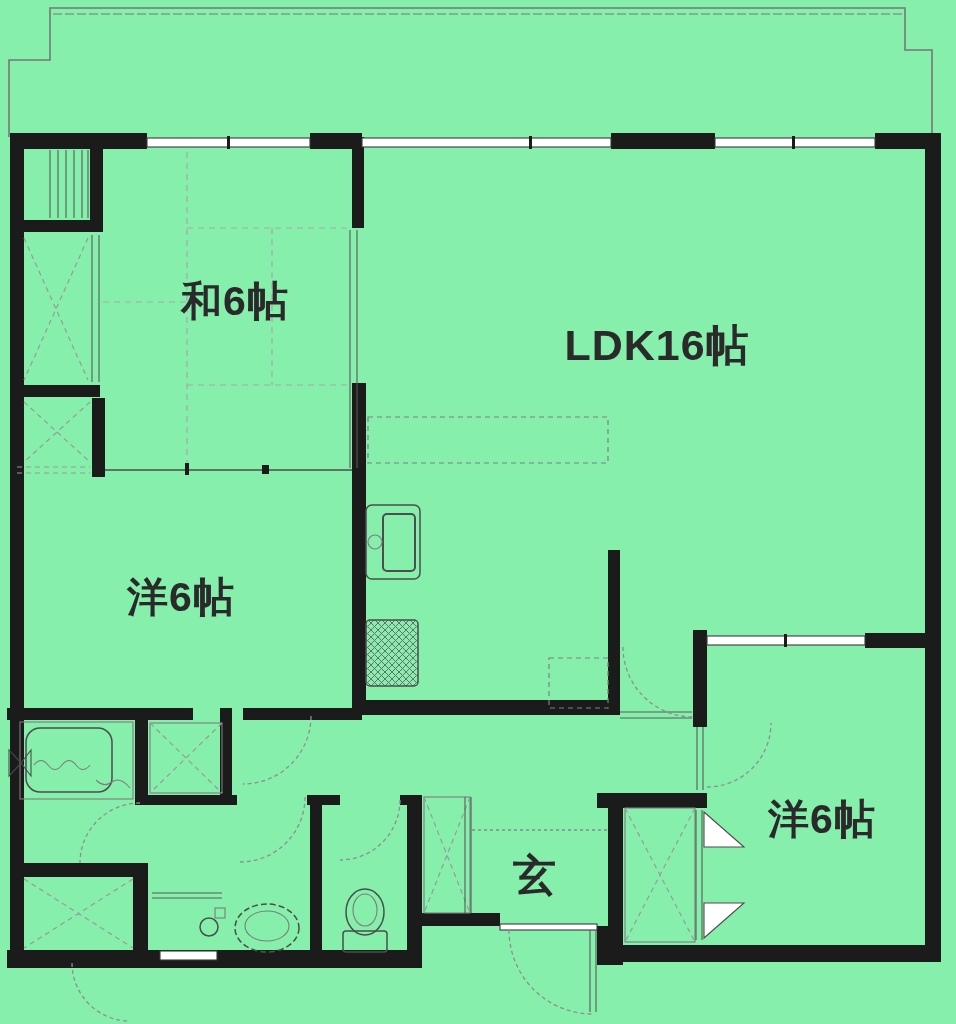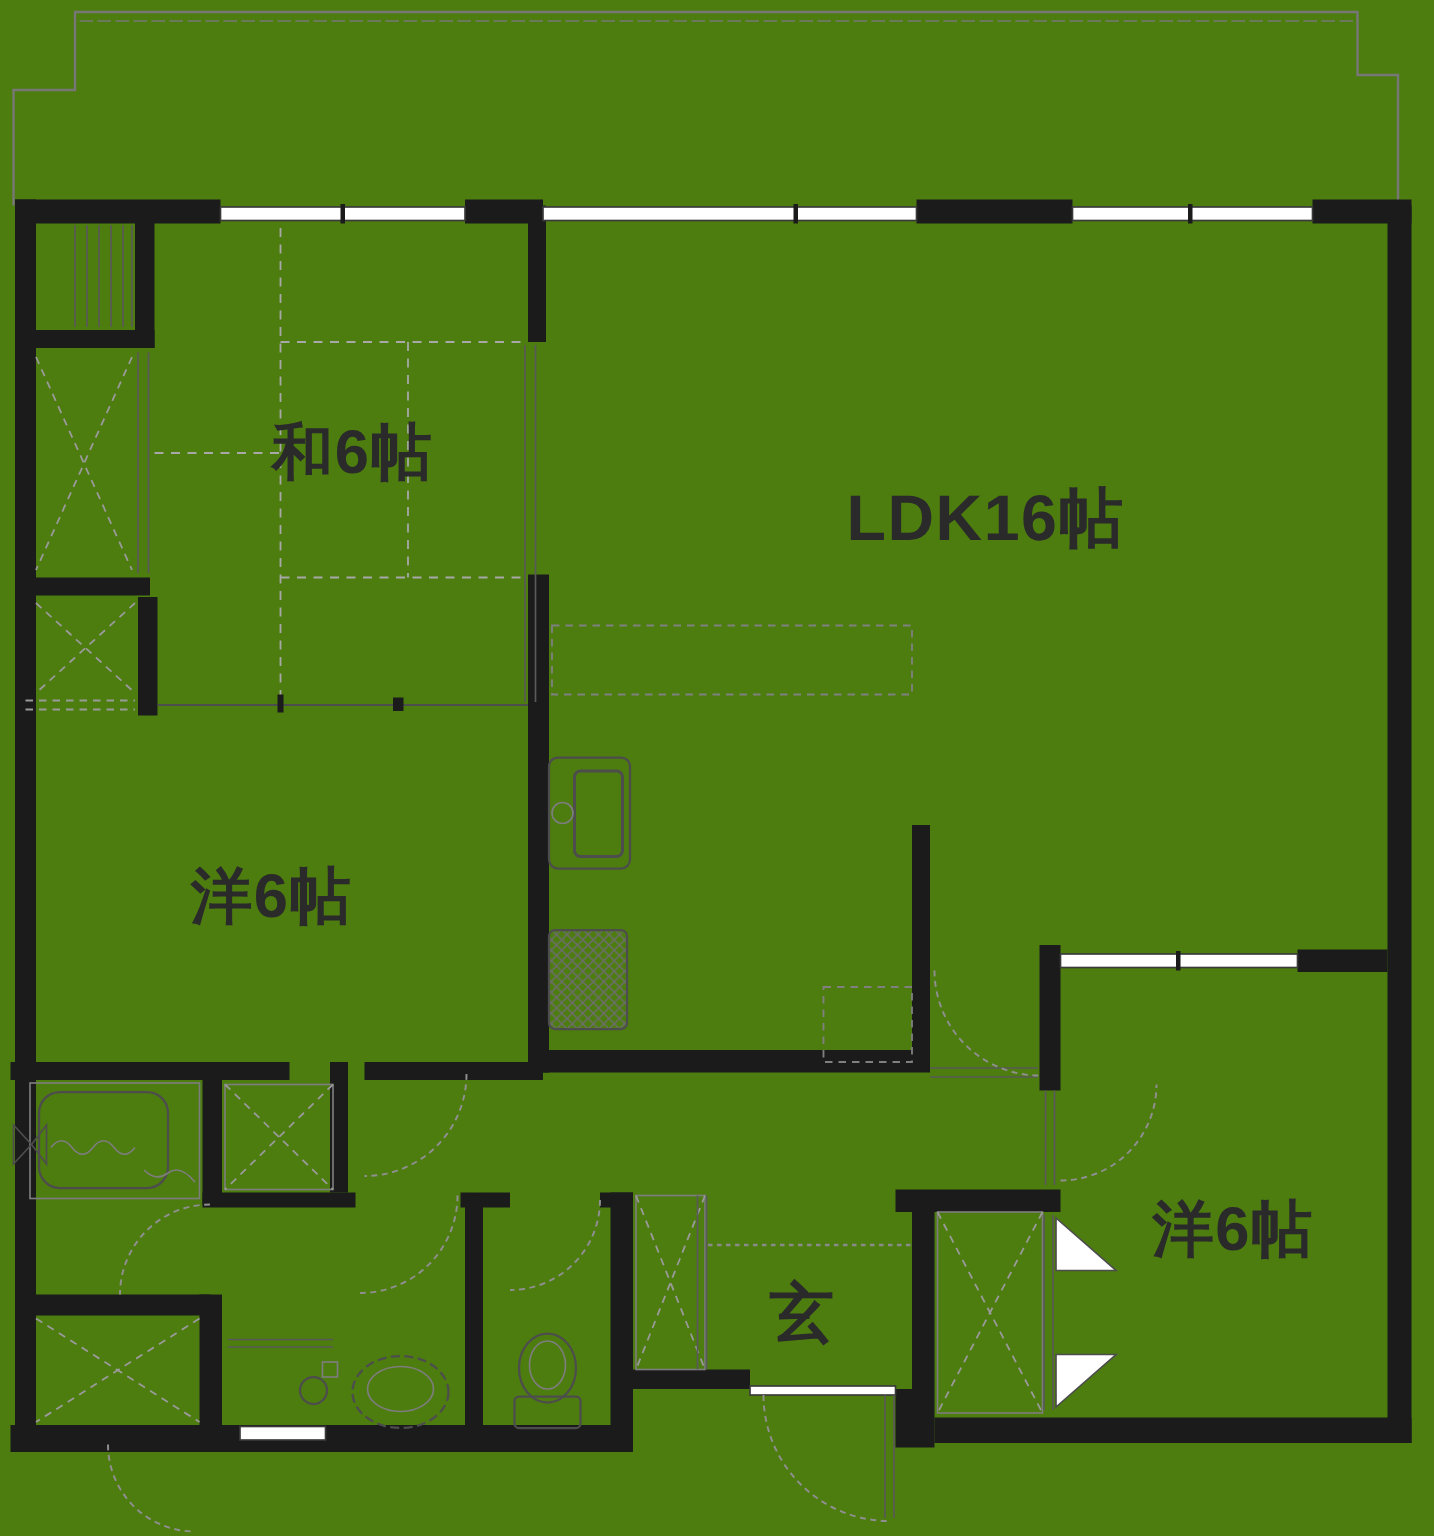--- a/index.html
+++ b/index.html
@@ -1,18 +1,18 @@
 <!DOCTYPE html>
 <html lang="ja"><head>
 <meta charset="utf-8">
 <style>
   html,body{margin:0;padding:0;background:#ffffff;}
   #stage{
     position:relative;width:956px;height:1024px;
-    background:#4d7c0f;overflow:hidden;
+    background:#86efac;overflow:hidden;
     font-family:"Liberation Sans","DejaVu Sans",sans-serif;
   }
   svg{position:absolute;left:0;top:0;}
   .wall{fill:#1b1b1b;stroke:none;}
   .thin{stroke:#4d4d4d;stroke-width:1.4;fill:none;}
   .thin2{stroke:#5a5a5a;stroke-width:1.1;fill:none;}
   .winband{fill:#ffffff;stroke:#3a3a3a;stroke-width:1.1;}
   .tick{fill:#1b1b1b;}
   .dashx{stroke:#9a9a9a;stroke-width:1.2;stroke-dasharray:5 4;fill:none;}
   .tatami{stroke:#a8a8a8;stroke-width:1.2;stroke-dasharray:6 5;fill:none;}

